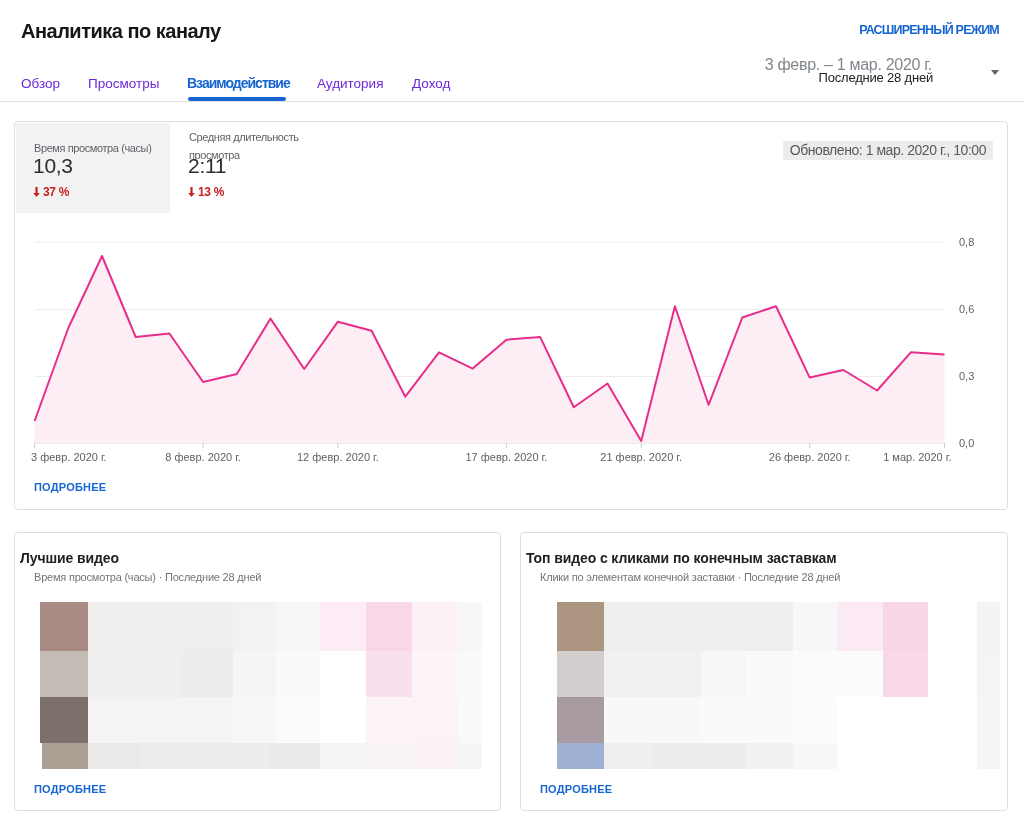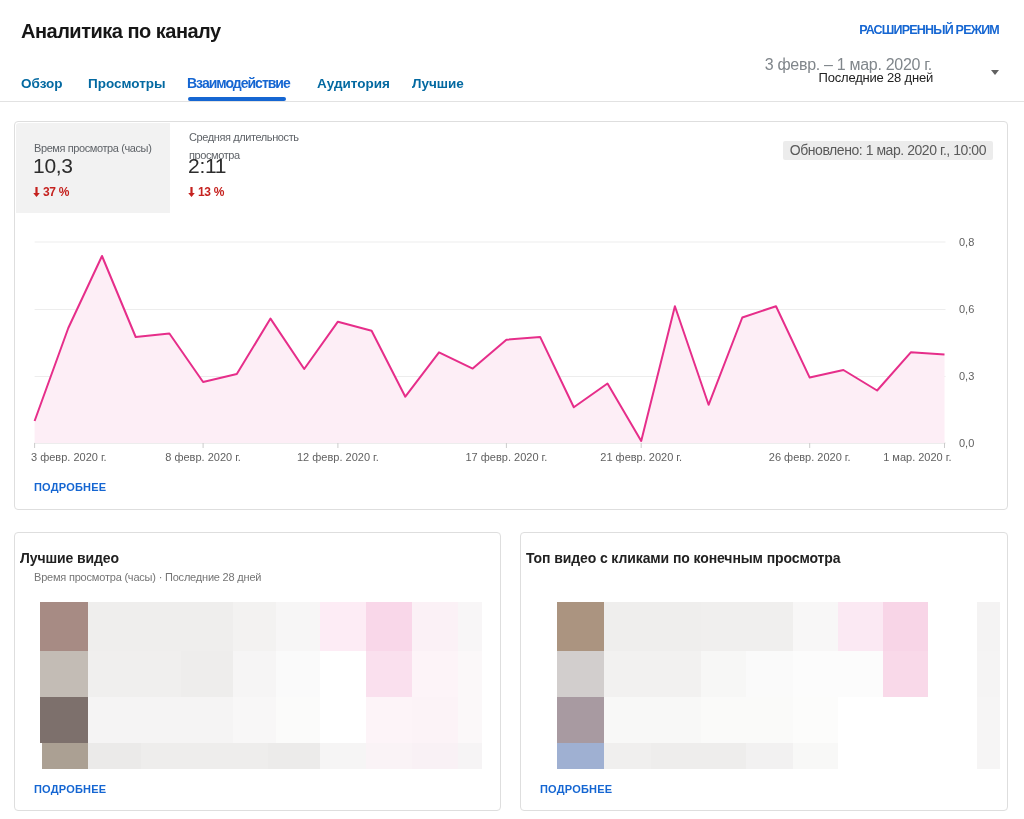--- a/index.html
+++ b/index.html
@@ -1,21 +1,21 @@
 <!DOCTYPE html>
 <html><head>
 <meta charset="utf-8">
 <style>
   * { margin:0; padding:0; box-sizing:border-box; }
   html,body { width:1024px; height:819px; background:#fff; font-family:"Liberation Sans", sans-serif; position:relative; overflow:hidden; }
   .abs { position:absolute; }
   h1 { position:absolute; left:21px; top:20px; font-size:20px; font-weight:700; color:#161616; letter-spacing:-0.5px; }
   .advmode { position:absolute; right:25px; top:23px; font-size:12.5px; font-weight:700; color:#1566d2; letter-spacing:-0.8px; }
   .tabline { position:absolute; left:0; top:101px; width:1024px; height:1px; background:#e2e2e2; }
-  .tab { position:absolute; top:76px; font-size:13.5px; color:#0369a1;font-weight:bold; }
+  .tab { position:absolute; top:76px; font-size:13.5px; color:#6d28d9; }
   .tab.active { color:#1566d2; font-weight:700; letter-spacing:-1px; }
   .tabunderline { position:absolute; left:188px; top:97px; width:98px; height:4px; background:#1566d2; border-radius:2px; }
   .daterange1 { position:absolute; right:92px; top:56px; font-size:16px; color:#80868b; letter-spacing:-0.3px; }
   .daterange2 { position:absolute; right:91px; top:70px; font-size:13px; color:#212121; letter-spacing:-0.2px; }
   .dropdown { position:absolute; left:991px; top:70px; width:0; height:0; border-left:4.5px solid transparent; border-right:4.5px solid transparent; border-top:5px solid #616161; }
   .card { position:absolute; background:#fff; border:1px solid #dedede; border-radius:4px; }
   #topcard { left:14px; top:121px; width:994px; height:389px; }
   .tile { position:absolute; left:1px; top:1px; width:154px; height:90px; background:#f2f2f2; border-radius:3px 0 0 0; }
   .mlabel { position:absolute; font-size:11px; color:#5f6368; line-height:18px; letter-spacing:-0.4px; }
   .mvalue { position:absolute; font-size:21px; color:#2d2d2d; letter-spacing:-0.3px; line-height:21px; }
@@ -31,21 +31,21 @@
   .cell { position:absolute; }
 </style>
 </head>
 <body>
   <h1>Аналитика по каналу</h1>
   <div class="advmode">РАСШИРЕННЫЙ РЕЖИМ</div>
   <div class="tab" style="left:21px;">Обзор</div>
   <div class="tab" style="left:88px;">Просмотры</div>
   <div class="tab active" style="left:187px; top:75px; font-size:14px;">Взаимодействие</div>
   <div class="tab" style="left:317px;">Аудитория</div>
-  <div class="tab" style="left:412px;">Лучшие</div>
+  <div class="tab" style="left:412px;">Доход</div>
   <div class="tabline"></div>
   <div class="tabunderline"></div>
   <div class="daterange1">3 февр. – 1 мар. 2020 г.</div>
   <div class="daterange2">Последние 28 дней</div>
   <div class="dropdown"></div>
 
   <div class="card" id="topcard">
     <div class="tile"></div>
     <div class="mlabel" style="left:19px; top:17px;">Время просмотра (часы)</div>
     <div class="mvalue" style="left:18px; top:33px;">10,3</div>
@@ -132,21 +132,22 @@
       <div class="cell" style="left:253px;top:209.5px;width:52px;height:26.5px;background:#ecebea;"></div>
       <div class="cell" style="left:305px;top:209.5px;width:46px;height:26.5px;background:#f6f5f5;"></div>
       <div class="cell" style="left:351px;top:209.5px;width:46px;height:26.5px;background:#faf3f6;"></div>
       <div class="cell" style="left:397px;top:209.5px;width:46px;height:26.5px;background:#f9f1f5;"></div>
       <div class="cell" style="left:443px;top:209.5px;width:24px;height:26.5px;background:#f6f4f5;"></div>
     </div>
     <div class="morelink" style="left:19px; top:250px;">ПОДРОБНЕЕ</div>
   </div>
 
   <div class="card" id="card2">
-    <div class="ctitle">Топ видео с кликами по конечным просмотра</div>
+    <div class="ctitle">Топ видео с кликами по конечным заставкам</div>
+    <div class="csub">Клики по элементам конечной заставки · Последние 28 дней</div>
     <div id="mosaic2">
       <div class="cell" style="left:36px;top:69px;width:46.5px;height:48.5px;background:#ab9480;"></div>
       <div class="cell" style="left:82.5px;top:69px;width:97.5px;height:48.5px;background:#efeeed;"></div>
       <div class="cell" style="left:180px;top:69px;width:92px;height:48.5px;background:#f0efee;"></div>
       <div class="cell" style="left:272px;top:69px;width:45px;height:48.5px;background:#f8f7f7;"></div>
       <div class="cell" style="left:317px;top:69px;width:45px;height:48.5px;background:#fbe9f3;"></div>
       <div class="cell" style="left:362px;top:69px;width:45px;height:48.5px;background:#f8d5e7;"></div>
       <div class="cell" style="left:456px;top:69px;width:22.5px;height:48.5px;background:#f4f3f3;"></div>
       <div class="cell" style="left:36px;top:117.5px;width:46.5px;height:46px;background:#d2cecd;"></div>
       <div class="cell" style="left:82.5px;top:117.5px;width:97.5px;height:46px;background:#f2f1f0;"></div>

